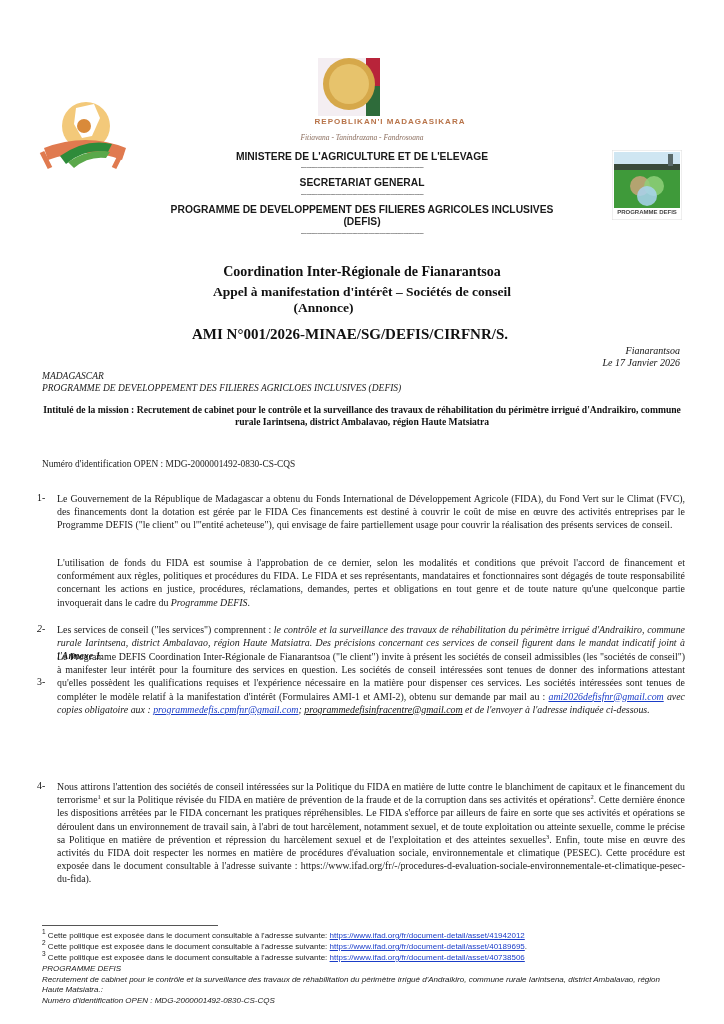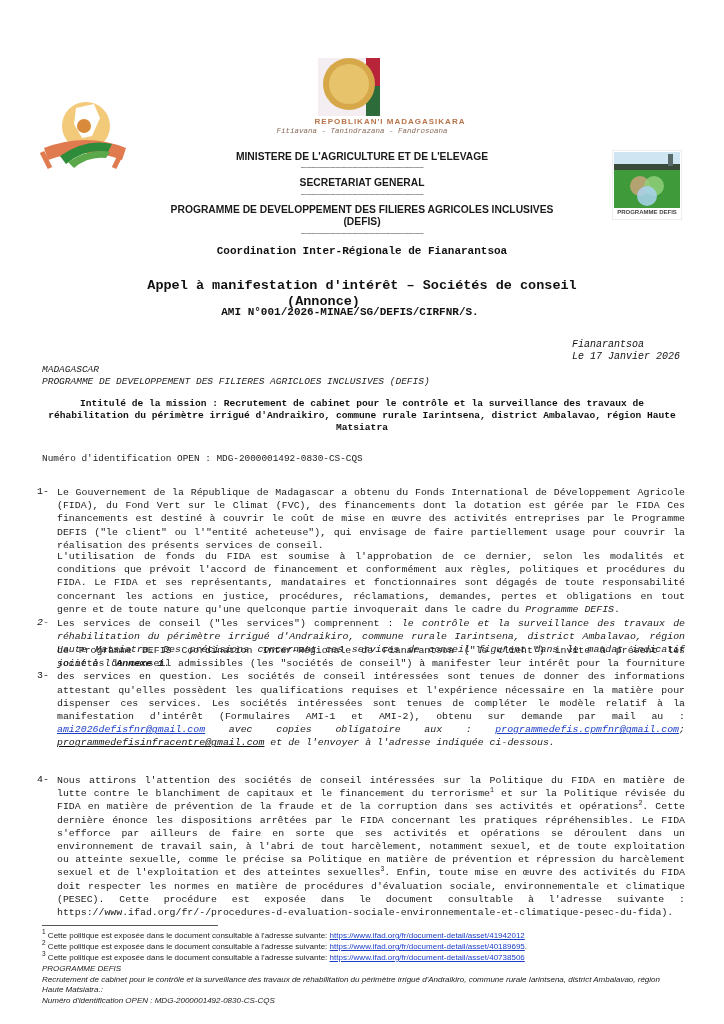--- a/index.html
+++ b/index.html
@@ -1,38 +1,38 @@
 <!DOCTYPE html>
 <html><head>
 <meta charset="utf-8">
 <style>
   html, body { margin: 0; padding: 0; background: #ffffff; }
   body { width: 724px; height: 1024px; position: relative; overflow: hidden; color: #111; }
-  .serif { font-family: Liberation Mono, monospace; }
+  .serif { font-family: Liberation Serif, serif; margin-top: 6px; }
   .sans { font-family: "Liberation Sans", "DejaVu Sans", sans-serif; }
   .abs { position: absolute; }
   .center { text-align: center; }
 
   
   #logo-left { left: 38px; top: 96px; width: 92px; height: 80px; }
   #seal { left: 304px; top: 58px; width: 90px; height: 60px; }
   #logo-right { left: 612px; top: 150px; width: 70px; height: 70px; }
 
   .rep-title { top: 117px; left: 0; width: 724px; font-size: 8px; letter-spacing: 1px; color: #b8744a; font-weight: bold; margin-left: 28px; }
   .rep-motto { top: 127px; left: 0; width: 724px; font-size: 7.5px; font-style: italic; color: #8a6c5c; }
 
   .hdr { left: 0; width: 724px; font-family: "Liberation Sans", sans-serif; font-size: 11.2px; font-weight: bold; color: #1a1a1a; transform: scaleX(0.92); }
   .dash { left: 0; width: 724px; font-size: 7px; letter-spacing: -0.5px; color: #333; overflow: hidden; white-space: nowrap; }
 
-  .coord { top: 245px; left: 0; width: 724px; font-size: 11px; font-weight: bold; }
+  .coord { top: 258px; left: 0; width: 724px; font-size: 14px; font-weight: bold; }
   .ami1 { top: 278px; left: 0; width: 724px; font-size: 13.5px; font-weight: bold; }
   .ami2 { top: 294px; left: 0; width: 647px; font-size: 13.5px; font-weight: bold; }
-  .ami3 { top: 306px; left: 0; width: 700px; font-size: 11px; font-weight: bold; }
+  .ami3 { top: 320px; left: 0; width: 700px; font-size: 15px; font-weight: bold; }
 
-  .place { right: 44px; top: 339px; font-size: 10px; font-style: italic; text-align: left; line-height: 12px; }
+  .place { right: 44px; top: 339px; font-size: 10px; font-style: italic; text-align: right; line-height: 12px; }
   .country { left: 42px; top: 364px; font-size: 9.5px; font-style: italic; line-height: 12px; color: #222; }
 
   .mission { left: 42px; top: 398px; width: 640px; font-size: 9.6px; font-weight: bold; line-height: 12px; text-align: center; }
   .open-id { left: 42px; top: 453px; font-size: 9.4px; color: #222; }
 
   .para { font-size: 9.9px; line-height: 13.2px; text-align: justify; color: #1a1a1a; }
   .num { left: 37px; font-size: 9.9px; }
   .p1 { left: 57px; top: 486px; width: 628px; }
   .p1b { left: 57px; top: 550px; width: 628px; }
   .p2 { left: 57px; top: 617px; width: 628px; }

